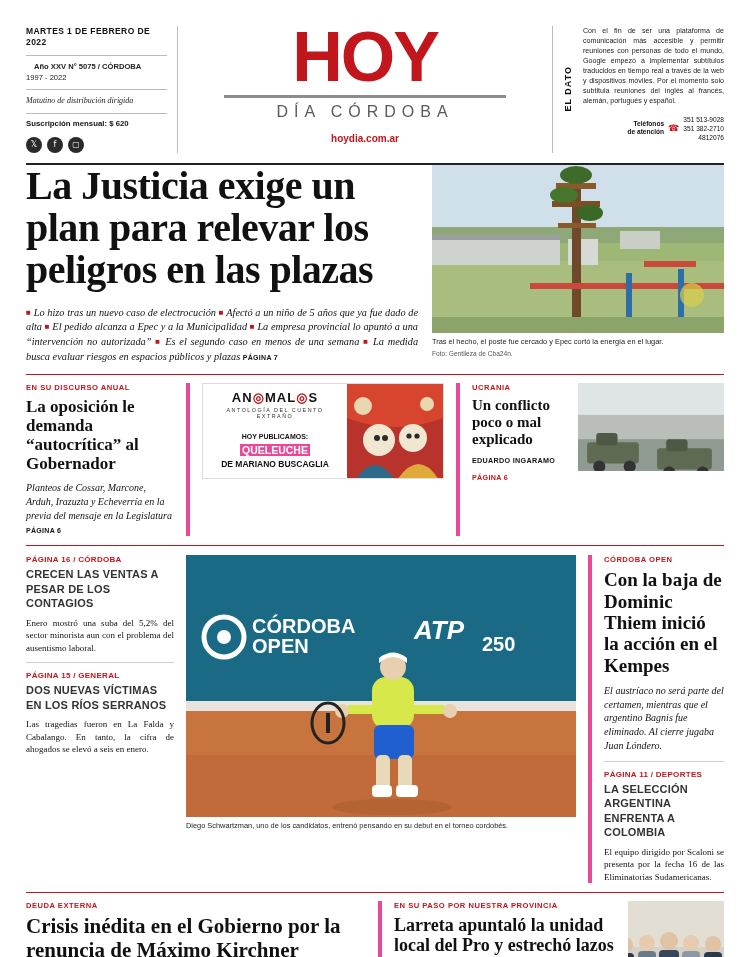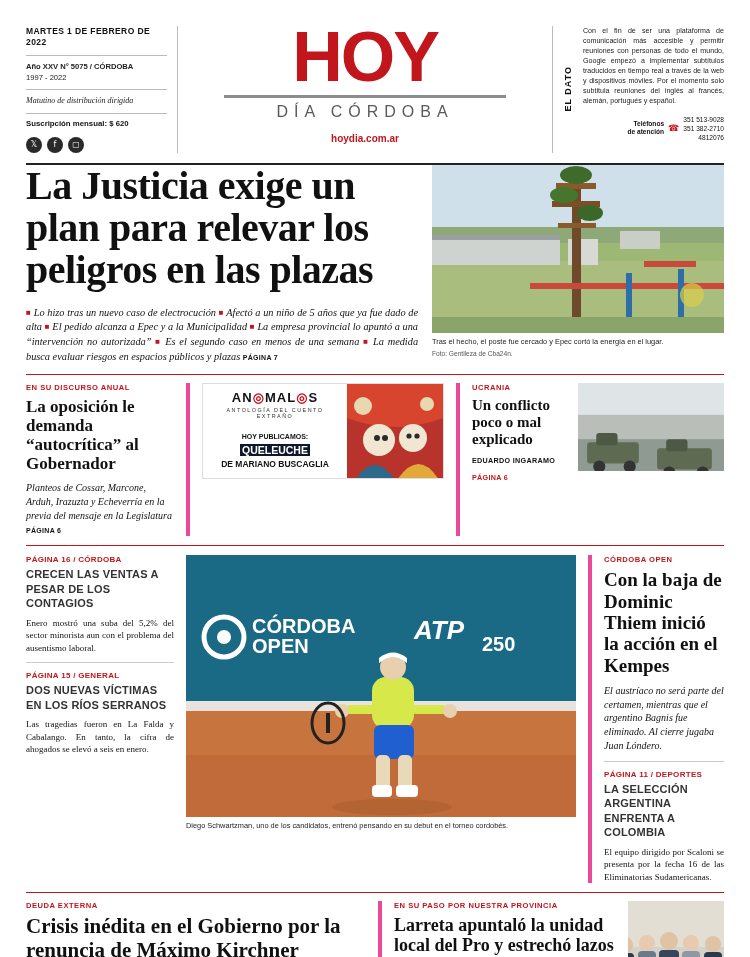--- a/index.html
+++ b/index.html
@@ -18,21 +18,21 @@
   .mh-date {
     font-family: "Liberation Sans", sans-serif;
     font-size: 8.5px; font-weight: bold; letter-spacing: .4px;
     line-height: 1.35; text-transform: uppercase; color: #111;
   }
   .mh-rule { border-top: 1px solid #bbb; margin: 6px 0 5px; }
   .mh-small {
     font-family: "Liberation Sans", sans-serif;
     font-size: 7.6px; line-height: 1.45; color: #222;
   }
-  .mh-small b { font-weight: bold; }
+  .mh-small b { font-weight: bold; margin-left: 8px; }
   .mh-italic { font-style: italic; font-size: 8px; line-height: 1.45; color: #222; }
   .mh-sub { font-family: "Liberation Sans", sans-serif; font-size: 7.8px; font-weight: bold; }
   .socials { display: flex; gap: 5px; margin-top: 9px; }
   .soc {
     width: 16px; height: 16px; border-radius: 50%;
     background: #2a2a2a; color: #fff;
     display: flex; align-items: center; justify-content: center;
     font-family: "DejaVu Sans", sans-serif; font-size: 8px;
   }
 
@@ -112,21 +112,21 @@
   .dek { font-family: "Liberation Sans", sans-serif; font-size: 11px; font-weight: bold; color: #333; letter-spacing: .2px; line-height: 1.32; margin-top: 3px; text-transform: uppercase; }
   .body-s { font-size: 9px; line-height: 1.38; margin-top: 6px; text-align: justify; }
 
   
   .ad { border: 1px solid #ddd; display: flex; height: 96px; overflow: hidden; }
   .ad-left { flex: 1; padding: 6px 4px; text-align: center; background: #fff; }
   .ad-title { font-family: "Liberation Sans", sans-serif; font-size: 13px; font-weight: bold; letter-spacing: 1px; }
   .ad-title .o { color: #c1161c; }
   .ad-sub { font-family: "Liberation Sans", sans-serif; font-size: 5.4px; letter-spacing: 1.5px; margin-top: 2px; color: #333; }
   .ad-pub { font-family: "Liberation Sans", sans-serif; font-size: 7px; font-weight: bold; margin-top: 14px; }
-  .ad-book { font-family: "Liberation Sans", sans-serif; font-size: 10.5px; font-weight: bold; background: #0f172a; color: #fff; display: inline-block; padding: 0 2px; }
+  .ad-book { font-family: "Liberation Sans", sans-serif; font-size: 10.5px; font-weight: bold; background: #ec4899; color: #fff; display: inline-block; padding: 0 2px; }
   .ad-author { font-family: "Liberation Sans", sans-serif; font-size: 8.5px; font-weight: bold; margin-top: 1px; }
   .ad-art { width: 96px; background: #b8332c; position: relative; }
 
   
   .row3 { display: flex; gap: 12px; padding-top: 9px; justify-content: space-between; }
   .t-left { width: 148px; }
   .t-mid { width: 390px; }
   .t-right { flex: 1; }
   .h3 { font-size: 19px; line-height: 1.12; font-weight: bold; }
 

